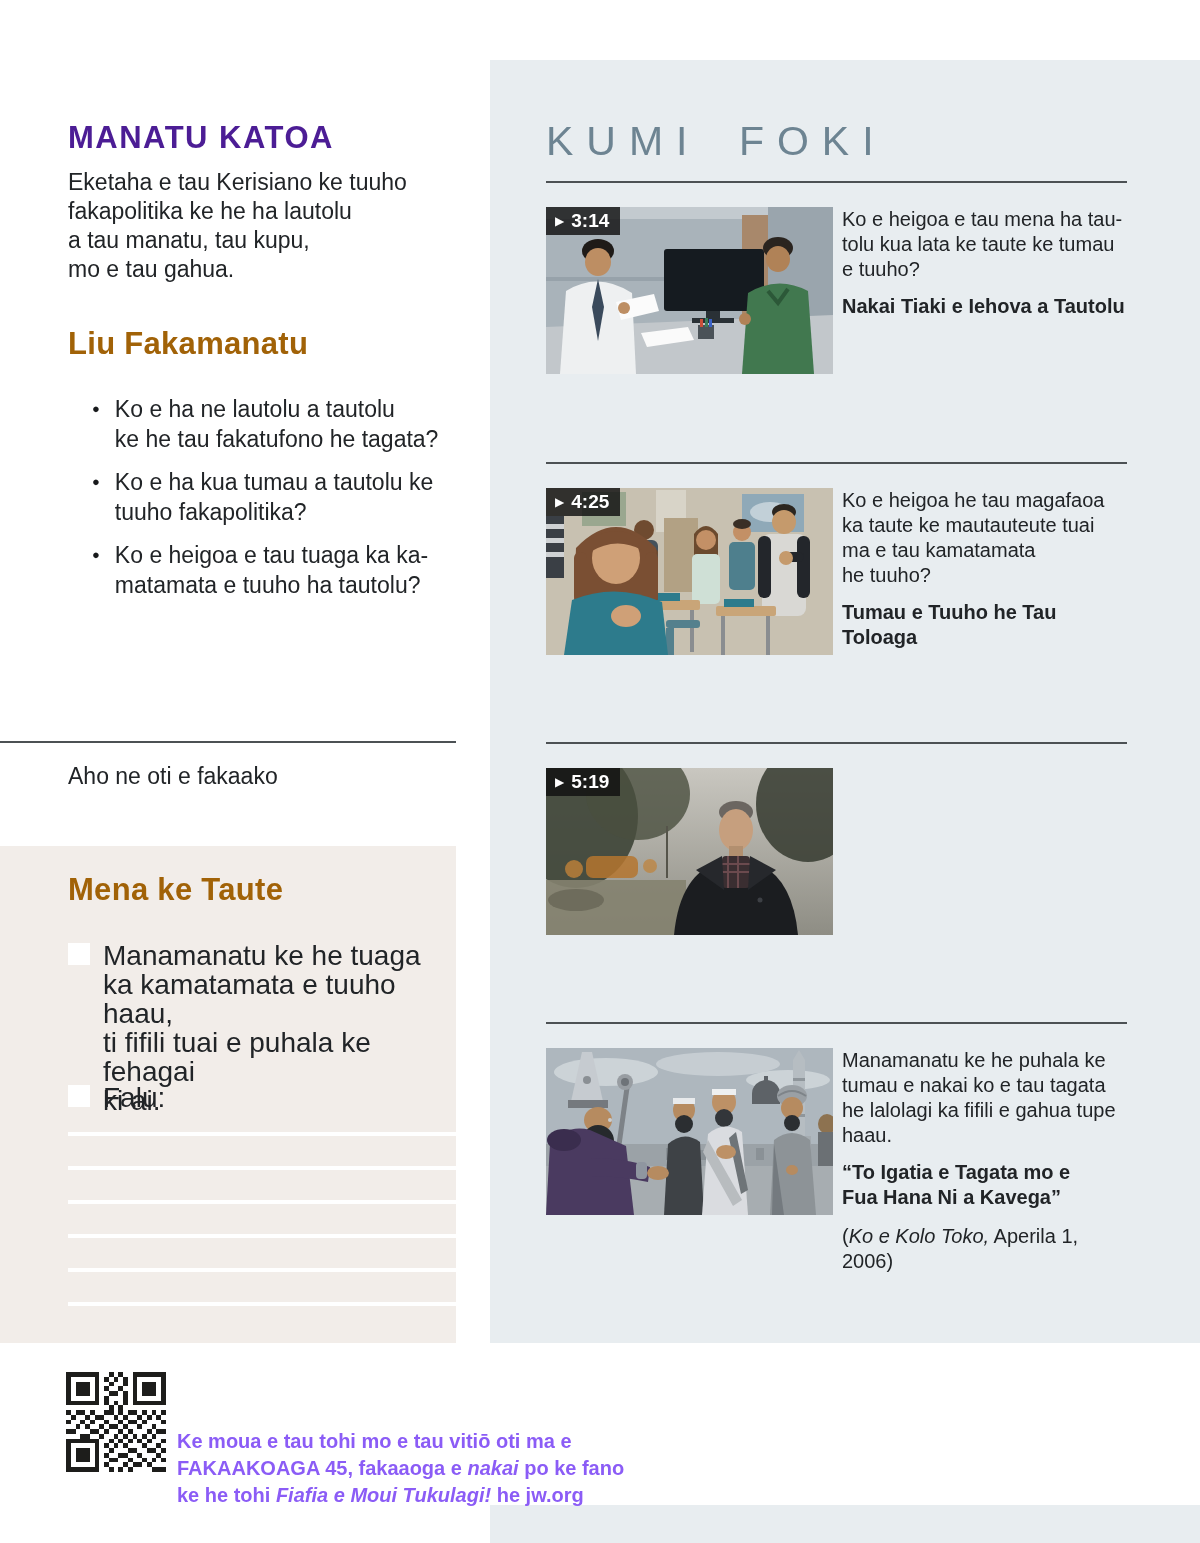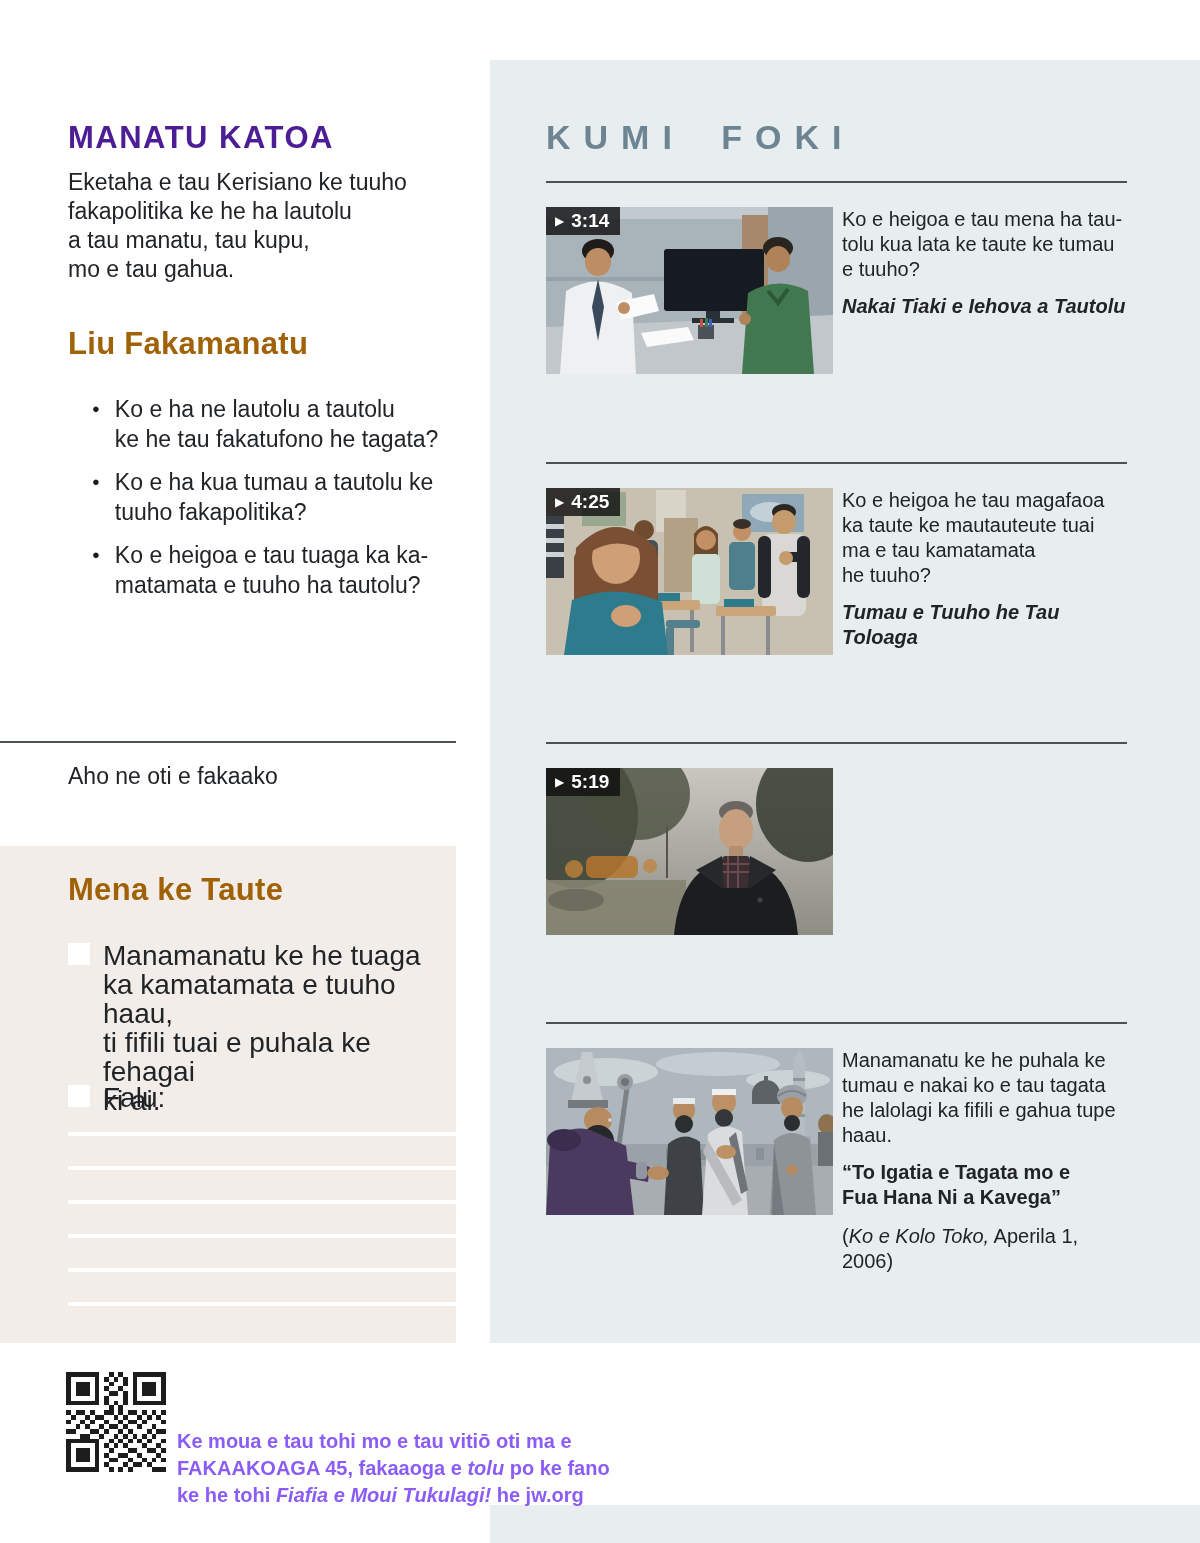--- a/index.html
+++ b/index.html
@@ -31,31 +31,31 @@
   #todo-text-1{top:941px}
   #todo-text-2{top:1083px}
   .wline{position:absolute;left:68px;width:388px;height:4px;background:#ffffff}
 
   
   .qr{position:absolute;left:66px;top:1372px;width:100px;height:100px}
   .footer-text{position:absolute;left:177px;top:1428px;font-size:20px;line-height:27px;color:#8b5cf6;font-weight:600}
   .footer-text .it{font-style:italic}
 
   
-  .kumi{position:absolute;left:546px;top:118px;font-size:34px;font-weight:bold;letter-spacing:13px;word-spacing:14px;color:#6d8492}
+  .kumi{position:absolute;left:546px;top:118px;font-size:41px;font-weight:normal;letter-spacing:13px;word-spacing:14px;color:#6d8492}
   .vrow{position:absolute;left:546px;width:581px;height:280px}
   .vrow .divider{position:absolute;left:0;top:0;width:581px;height:2px;background:#4c5154}
   .thumb{position:absolute;left:0;top:26px;width:287px;height:167px;overflow:hidden;background:#9aa4ab}
   .thumb svg{display:block}
   .badge{position:absolute;left:0;top:0;height:28px;display:flex;align-items:center;gap:7px;
          background:rgba(16,16,16,.82);color:#fff;font-size:19px;font-weight:bold;padding:0 11px 0 9px}
   .badge .tri{font-size:12px;line-height:1}
   .vtext{position:absolute;left:296px;top:26px;width:292px}
   .q{font-size:20px;line-height:25px;white-space:pre-line}
-  .vtitle{margin-top:12px;font-size:20px;line-height:25px;font-weight:bold;font-style:italic;white-space:pre-line}
+  .vtitle{margin-top:12px;font-size:20px;line-height:25px;font-weight:bold;white-space:pre-line}
   .vtitle.upright{font-style:normal}
   .cite{margin-top:14px;font-size:20px;line-height:25px}
   .cite .it{font-style:italic}
 </style>
 </head>
 <body>
 
 <div class="panel-bg"></div>
 <div class="panel-bottom-bg"></div>
 
@@ -121,21 +121,21 @@
   <g fill="#1d1d1b">
     <rect x="2" y="2" width="3" height="3"></rect>
       <rect x="16" y="2" width="3" height="3"></rect>
       <rect x="2" y="16" width="3" height="3"></rect>
     <path d="M9 0h1v1H9zM11 0h1v1h-1zM8 1h1v1H8zM10 1h1v1h-1zM12 1h1v1h-1zM9 2h1v1H9zM12 2h1v1h-1zM8 3h1v1H8zM11 3h1v1h-1zM9 4h2v1H9zM12 4h1v1h-1zM8 5h1v1H8zM12 5h1v1h-1zM8 6h1v1H8zM10 6h1v1h-1zM12 6h1v1h-1zM9 7h1v1H9zM11 7h1v1h-1zM0 8h1v1H0zM2 8h2v1H2zM5 8h1v1H5zM8 8h2v1H8zM11 8h1v1h-1zM13 8h2v1h-2zM16 8h1v1h-1zM18 8h1v1h-1zM20 8h1v1h-1zM1 9h1v1H1zM4 9h1v1H4zM6 9h2v1H6zM10 9h1v1h-1zM12 9h1v1h-1zM15 9h1v1h-1zM17 9h1v1h-1zM19 9h1v1h-1zM0 10h1v1H0zM3 10h1v1H3zM5 10h1v1H5zM8 10h1v1H8zM11 10h1v1h-1zM13 10h2v1h-2zM16 10h1v1h-1zM20 10h1v1h-1zM2 11h1v1H2zM4 11h1v1H4zM7 11h1v1H7zM9 11h2v1H9zM12 11h1v1h-1zM15 11h1v1h-1zM18 11h1v1h-1zM0 12h2v1H0zM5 12h2v1H5zM8 12h1v1H8zM11 12h1v1h-1zM13 12h1v1h-1zM17 12h1v1h-1zM19 12h2v1h-2zM3 13h2v1H3zM7 13h1v1H7zM10 13h1v1h-1zM12 13h1v1h-1zM14 13h1v1h-1zM16 13h1v1h-1zM18 13h1v1h-1zM9 14h1v1H9zM11 14h1v1h-1zM13 14h1v1h-1zM15 14h1v1h-1zM17 14h1v1h-1zM20 14h1v1h-1zM8 15h1v1H8zM10 15h1v1h-1zM12 15h1v1h-1zM16 15h1v1h-1zM19 15h1v1h-1zM9 16h1v1H9zM13 16h2v1h-2zM17 16h2v1h-2zM20 16h1v1h-1zM8 17h1v1H8zM11 17h2v1h-2zM15 17h1v1h-1zM19 17h1v1h-1zM9 18h2v1H9zM13 18h1v1h-1zM16 18h1v1h-1zM18 18h1v1h-1zM20 18h1v1h-1zM8 19h1v1H8zM12 19h1v1h-1zM14 19h2v1h-2zM17 19h1v1h-1zM9 20h1v1H9zM11 20h1v1h-1zM13 20h1v1h-1zM18 20h3v1h-3z"></path>
   </g>
 </svg>
 
 <div class="footer-text">
   <div>Ke moua e tau tohi mo e tau vitiō oti ma e</div>
-  <div><span>FAKAAKOAGA 45, fakaaoga e </span><span class="it">tolu</span><span> po ke fano</span></div>
+  <div><span>FAKAAKOAGA 45, fakaaoga e </span><span class="it">nakai</span><span> po ke fano</span></div>
   <div><span>ke he tohi </span><span class="it">Fiafia e Moui Tukulagi!</span><span> he jw.org</span></div>
 </div>
 
 <div class="kumi">KUMI FOKI</div>
 
 <div class="vrow" style="top:181px">
   <div class="divider"></div>
   <div class="thumb">
     <svg width="287" height="167" viewBox="0 0 287 167">
       <rect width="287" height="167" fill="#a9b3ba"></rect>

